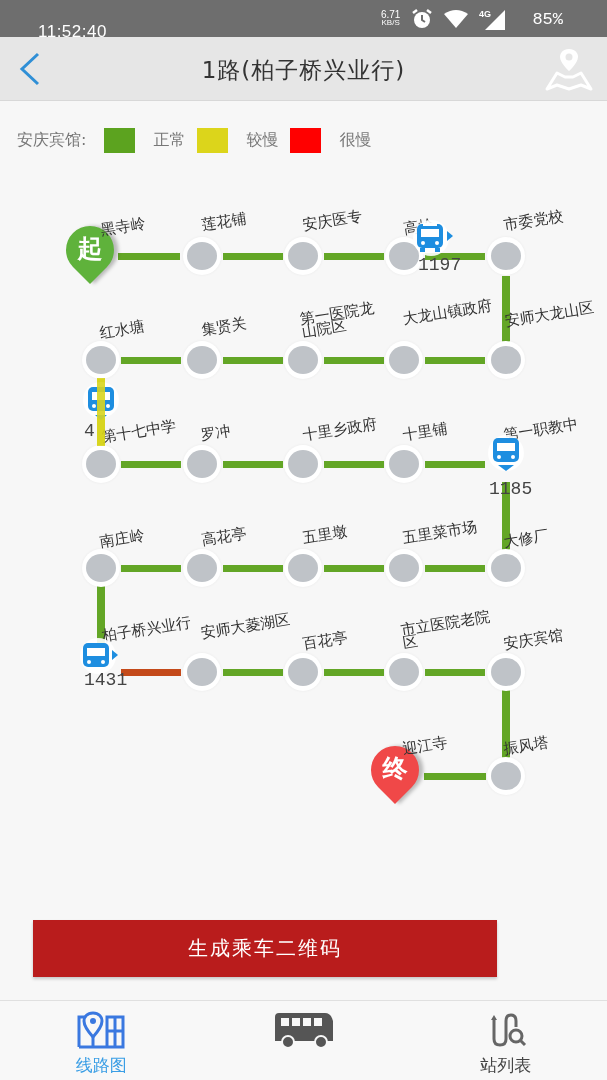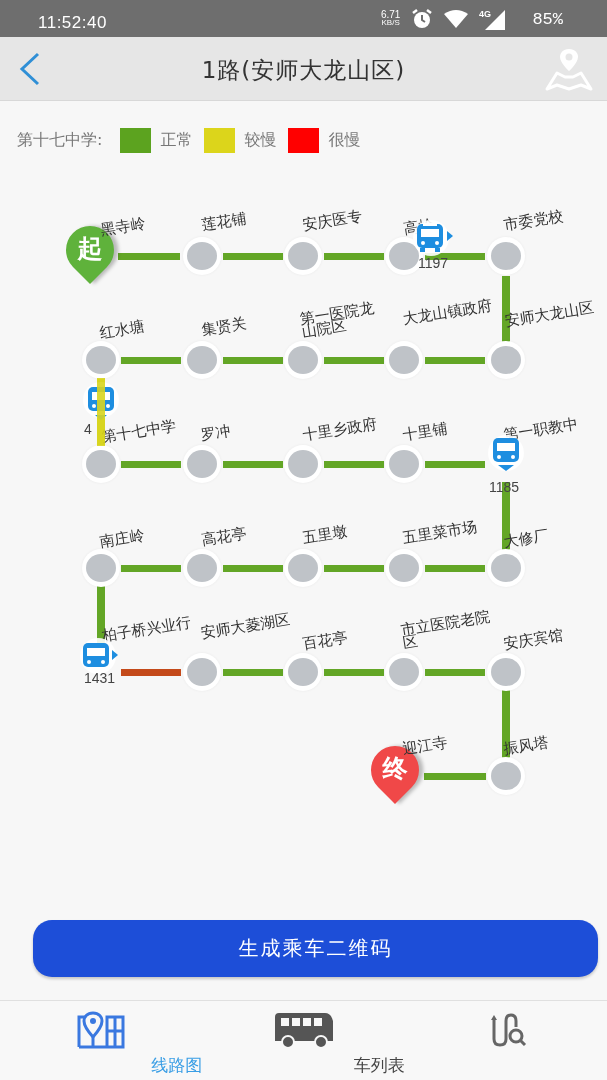--- a/index.html
+++ b/index.html
@@ -1,43 +1,43 @@
 <!DOCTYPE html>
 <html><head>
 <meta charset="utf-8">
 <style>
   * { box-sizing: border-box; margin: 0; padding: 0; }
   html, body { width: 607px; height: 1080px; overflow: hidden; background: #f7f7f7; font-family: "DejaVu Sans", "Liberation Sans", sans-serif; }
   .statusbar { position: absolute; left: 0; top: 0; width: 607px; height: 37px; background: #6e6e6e; color: #fff; }
-  .statusbar .time { position: absolute; left: 38px; top: 13px; font-size: 17px; font-family: "Liberation Sans", sans-serif; letter-spacing: 0.5px; }
+  .statusbar .time { position: absolute; left: 38px; top: 22px; font-size: 17px; font-family: "Liberation Sans", sans-serif; letter-spacing: 0.5px; }
   .statusbar .right { position: absolute; right: 44px; top: 6px; display: flex; align-items: center; gap: 11px; height: 26px; }
   .netspeed { font-size: 8px; line-height: 8px; text-align: center; font-family: "Liberation Sans", sans-serif; }
   .netspeed .n { font-size: 10px; display: block; }
   .battery { font-size: 17px; font-family: Liberation Mono, monospace; margin-left: 16px; }
   .header { position: absolute; left: 0; top: 37px; width: 607px; height: 64px; background: #e6e6e6; border-bottom: 1px solid #d8d8d8; }
   .header .back { position: absolute; left: 14px; top: 14px; width: 34px; height: 36px; cursor: pointer; }
   .header .title { position: absolute; left: 0; right: 0; top: 18px; text-align: center; font-size: 23px; color: #333; letter-spacing: 1px; }
   .header .mapbtn { position: absolute; right: 12px; top: 8px; width: 52px; height: 48px; cursor: pointer; }
   .legend { position: absolute; left: 17px; top: 128px; display: flex; align-items: center; font-size: 16px; color: #777; }
   .legend .sw { width: 31px; height: 25px; margin-left: 10px; }
-  .legend .lt { margin-left: 9px; text-align: center; }
+  .legend .lt { margin-left: 18px; text-align: center; }
   .seg { position: absolute; height: 7px; }
   .vseg { position: absolute; width: 8px; }
   .stop { position: absolute; width: 38px; height: 38px; border-radius: 50%; background: #fff; margin-left: -19px; margin-top: -19px; box-shadow: 0 0 3px rgba(0,0,0,0.06); cursor: pointer; }
   .stop::after { content: ""; position: absolute; left: 4px; top: 5px; width: 30px; height: 28px; border-radius: 50%; background: #bfc3c8; }
   .slabel { position: absolute; font-size: 15px; color: #333; transform-origin: left bottom; transform: rotate(-9deg); white-space: nowrap; line-height: 15px; }
   .slabel.two { white-space: normal; width: 98px; line-height: 13px; }
   .pin { position: absolute; width: 50px; height: 50px; margin-left: -26px; margin-top: -24px; }
   .pin .body { position: absolute; left: 0; top: 0; width: 48px; height: 48px; border-radius: 50% 50% 50% 0; transform: rotate(-45deg); }
   .pin .txt { position: absolute; left: 0; top: 6px; width: 48px; text-align: center; color: #fff; font-size: 25px; font-weight: bold; }
   .bus { position: absolute; width: 36px; height: 36px; margin-left: -18px; margin-top: -18px; border-radius: 50%; background: rgba(255,255,255,0.9); cursor: pointer; }
-  .busno { position: absolute; font-size: 14px; color: #444; font-family: Liberation Sans, sans-serif; }
-  .qrbtn { position: absolute; left: 33px; top: 920px; width: 565px; height: 57px; background: #1d4ed8; color: #fff; font-size: 20px; text-align: center; line-height: 57px; letter-spacing: 2px; box-shadow: 0 2px 3px rgba(0,0,0,0.2); cursor: pointer; border-radius: 19px; }
+  .busno { position: absolute; font-size: 18px; color: #444; font-family: Liberation Mono, monospace; }
+  .qrbtn { position: absolute; left: 33px; top: 920px; width: 464px; height: 57px; background: #b91c1c; color: #fff; font-size: 20px; text-align: center; line-height: 57px; letter-spacing: 2px; box-shadow: 0 2px 3px rgba(0,0,0,0.2); cursor: pointer; }
   .tabbar { position: absolute; left: 0; top: 1000px; width: 607px; height: 80px; background: #f8f8f8; border-top: 1px solid #e0e0e0; display: flex; }
-  .tab { flex: 1; position: relative; text-align: right; cursor: pointer; text-decoration: underline; }
+  .tab { flex: 1; position: relative; text-align: center; cursor: pointer; text-decoration: underline; }
   .tab svg { position: absolute; left: 50%; top: 10px; margin-left: -26px; }
   .tab .tl { position: absolute; left: 0; right: 0; top: 53px; font-size: 17px; color: #444; }
   .tab.active .tl { color: #3a9ee5; }
 </style>
 </head>
 <body>
 
 <div class="statusbar">
   <div class="time">11:52:40</div>
   <div class="right">
@@ -61,32 +61,32 @@
     <div class="battery">85%</div>
   </div>
 </div>
 
 <div class="header">
   <div class="back">
     <svg width="34" height="36" viewBox="0 0 34 36">
       <path d="M24 3 L8 18 L24 33" stroke="#2f8fd6" stroke-width="3" fill="none"></path>
     </svg>
   </div>
-  <div class="title">1路(安师大龙山区)</div>
+  <div class="title">1路(柏子桥兴业行)</div>
   <div class="mapbtn">
     <svg width="52" height="48" viewBox="0 0 52 48">
       <path d="M26 4 C20 4 17 8 17 12 C17 18 26 26 26 26 C26 26 35 18 35 12 C35 8 32 4 26 4 Z" fill="#fff"></path>
       <circle cx="26" cy="12" r="3.5" fill="#e6e6e6"></circle>
       <path d="M4 44 L14 28 L22 32 L30 32 L38 28 L48 44 L38 40 L26 44 L14 40 Z" fill="none" stroke="#fff" stroke-width="3" stroke-linejoin="round"></path>
     </svg>
   </div>
 </div>
 
 <div class="legend">
-  <span>第十七中学:</span>
+  <span>安庆宾馆:</span>
   <span class="sw" style="background:#5ca31f;margin-left:18px"></span>
   <span class="lt">正常</span>
   <span class="sw" style="background:#dcd51b;margin-left:12px"></span>
   <span class="lt">较慢</span>
   <span class="sw" style="background:#ff0000;margin-left:12px"></span>
   <span class="lt">很慢</span>
 </div>
 
 <div style="position:absolute;left:0;top:0;width:607px;height:900px;">
 
@@ -258,23 +258,23 @@
   <div class="tab">
     <svg width="64" height="40" viewBox="0 0 64 40" style="margin-left:-32px">
       <path d="M4 6 Q4 2 8 2 L54 2 Q60 2 62 10 L62 30 L4 30 Z" fill="#555"></path>
       <rect x="10" y="7" width="8" height="8" fill="#f8f8f8"></rect>
         <rect x="21" y="7" width="8" height="8" fill="#f8f8f8"></rect>
       <rect x="32" y="7" width="8" height="8" fill="#f8f8f8"></rect>
         <rect x="43" y="7" width="8" height="8" fill="#f8f8f8"></rect>
       <circle cx="17" cy="31" r="6" fill="#555" stroke="#f8f8f8" stroke-width="2"></circle>
       <circle cx="50" cy="31" r="6" fill="#555" stroke="#f8f8f8" stroke-width="2"></circle>
     </svg>
-    <div class="tl">车列表</div>
   </div>
   <div class="tab">
     <svg width="52" height="40" viewBox="0 0 52 40">
       <path d="M14 4 L11 9 L17 9 Z" fill="#666"></path>
       <path d="M14 9 L14 28 Q14 34 20 34 Q26 34 26 28 L26 10 Q26 4 31 4 Q36 4 36 10 L36 16" stroke="#666" stroke-width="3" fill="none"></path>
       <circle cx="36" cy="25" r="6" stroke="#666" stroke-width="3" fill="none"></circle>
       <path d="M40 29 L45 34" stroke="#666" stroke-width="3"></path>
     </svg>
+    <div class="tl">站列表</div>
   </div>
 </div>
 
 </body></html>

